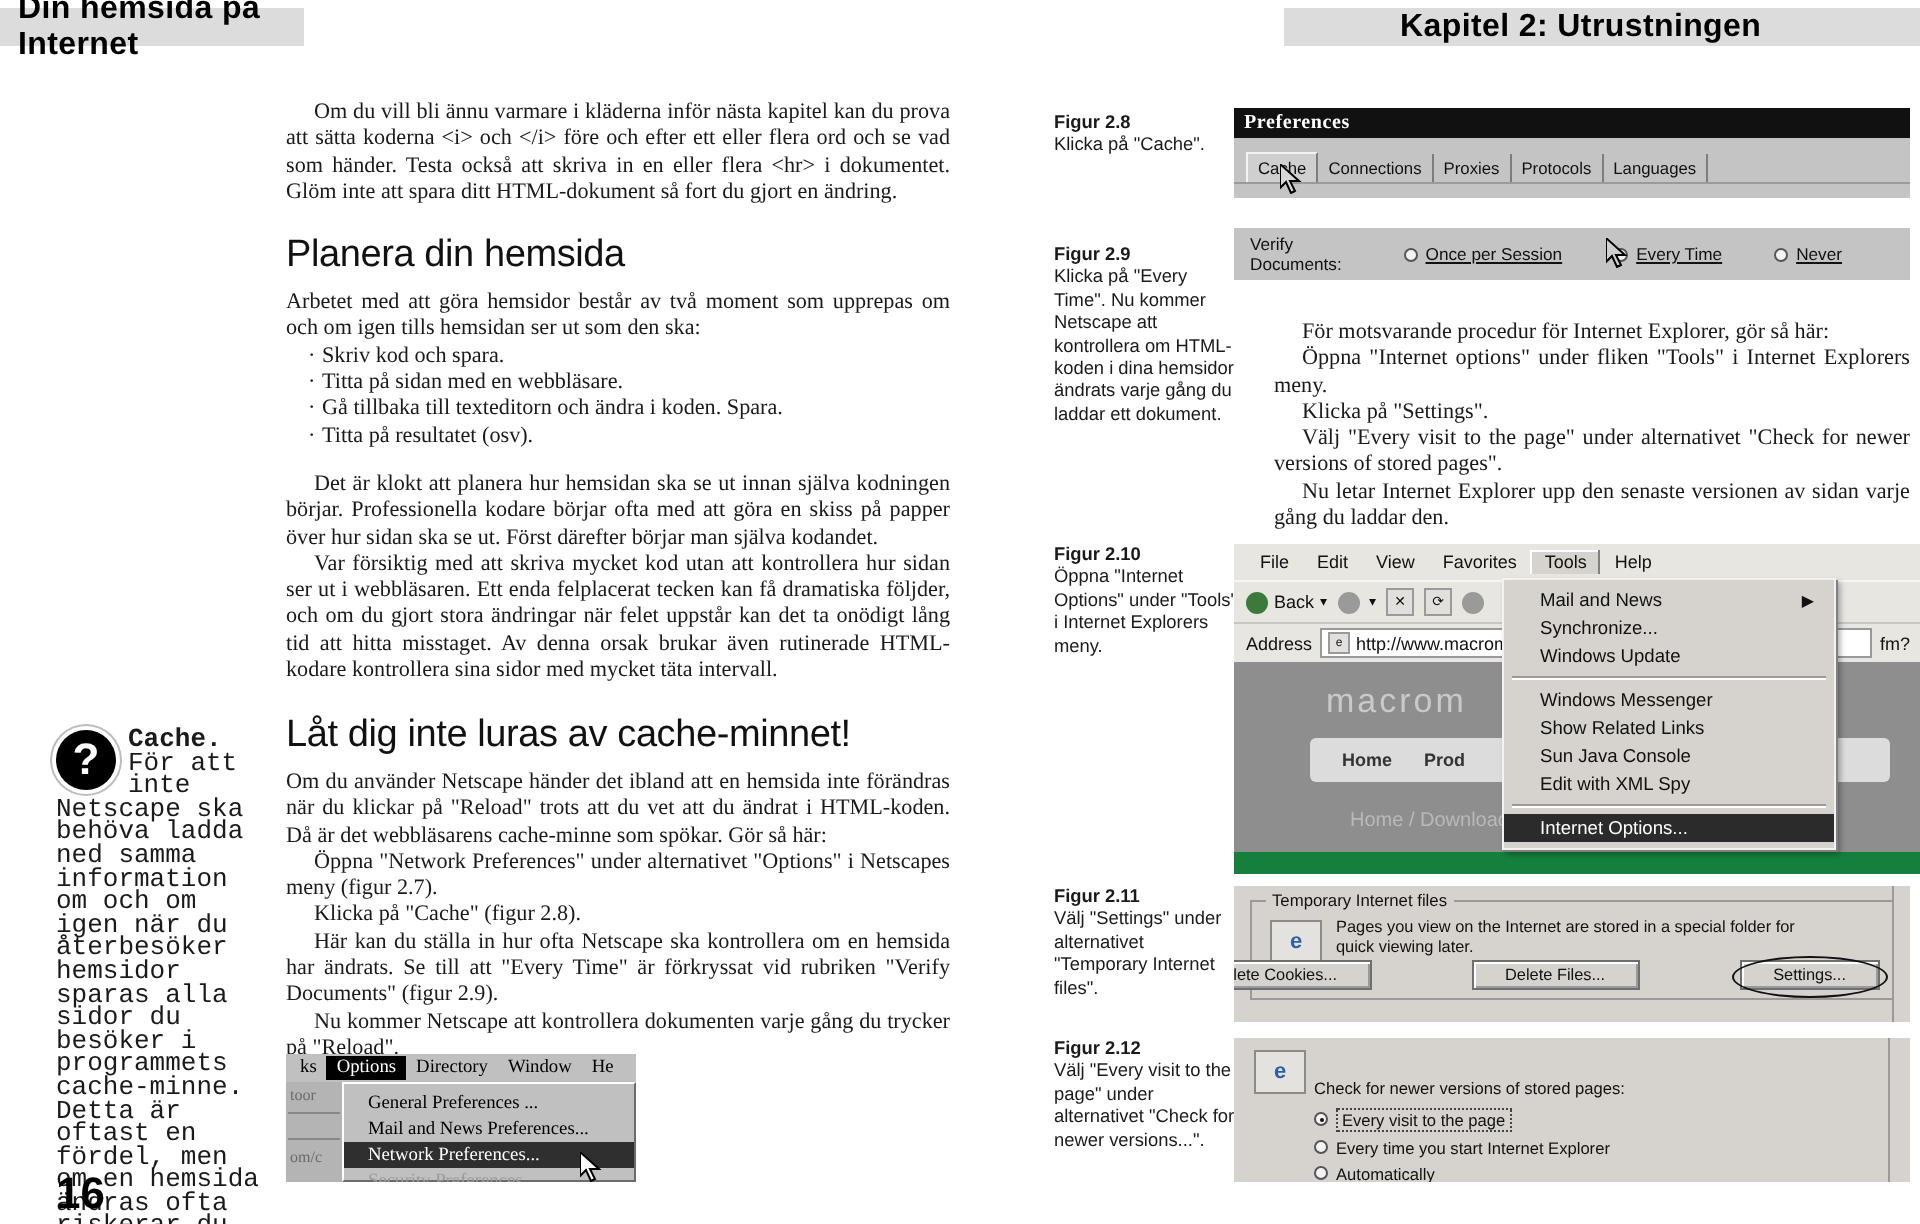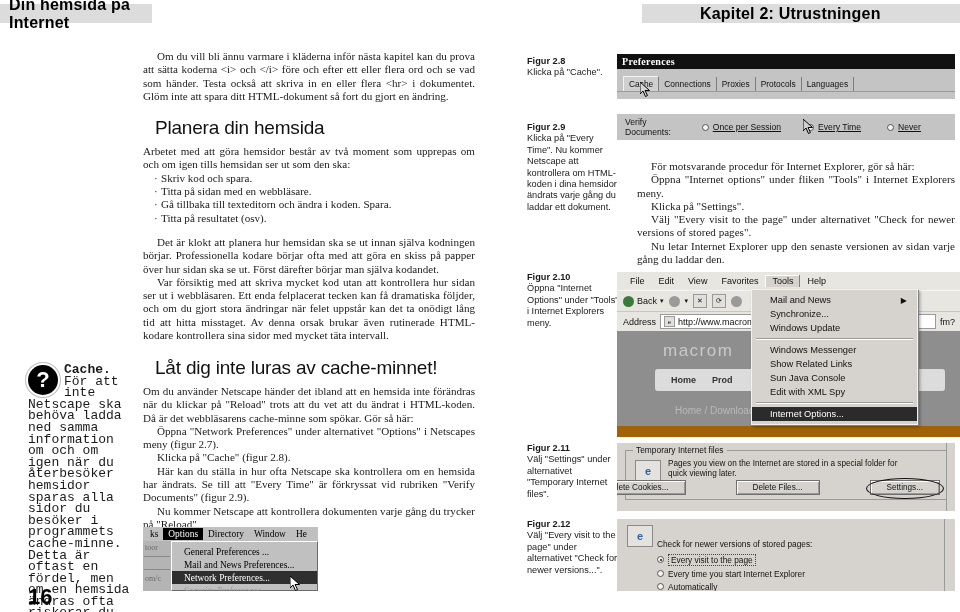--- a/index.html
+++ b/index.html
@@ -60,21 +60,21 @@
     text-align: justify;
     color: #1a1a1a;
     margin: 0;
   }
   .indent { text-indent: 14px; }
   .h2 {
     font-family: "Liberation Sans", sans-serif;
     font-weight: normal;
     font-size: 19px;
     line-height: 22px;
-    margin: 14px 0 6px 12px;
+    margin: 14px 0 6px 0;
     letter-spacing: -.2px;
     color: #111;
   }
   .h2.tight { margin-top: 0; }
   ul.bullets {
     margin: 0 0 0 0;
     padding: 0 0 0 18px;
     list-style: none;
   }
   ul.bullets li {
@@ -211,21 +211,21 @@
     position:absolute;
     left:1.5px; top:1.5px;
     width:2px;height:2px;border-radius:50%;
     background:#111;
   }
   .u { text-decoration: underline; }
 
   
   #fig210 {
     left: 617px; top: 272px; width: 344px; height: 165px;
-    background: #a16207; border: none;
+    background: #15803d; border: none;
   }
   #fig210 .menubar {
     display: flex; gap: 0px;
     font-size: 9px; padding: 3px 6px 3px 6px;
     background: #e8e6e1;
   }
   #fig210 .menubar .mi { padding: 1px 7px; }
   #fig210 .menubar .mi.open {
     background: #d6d3ce;
     box-shadow: inset 1px 0 #fff, inset -1px 0 #808080, inset 0 1px #fff;

